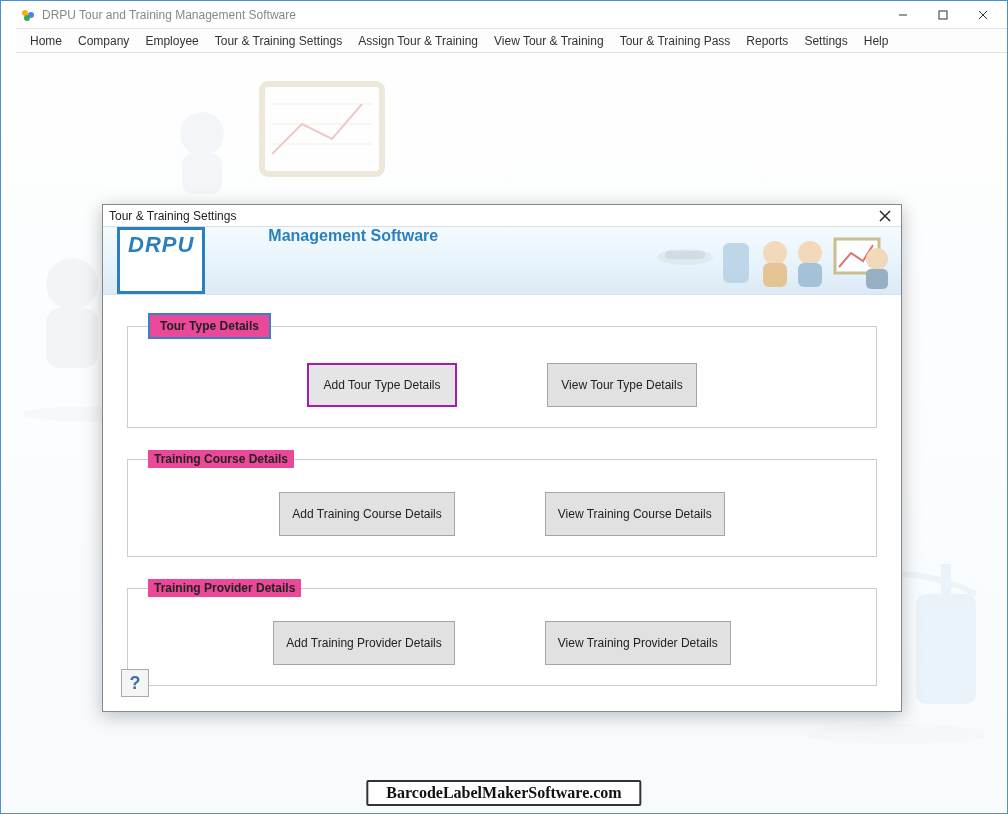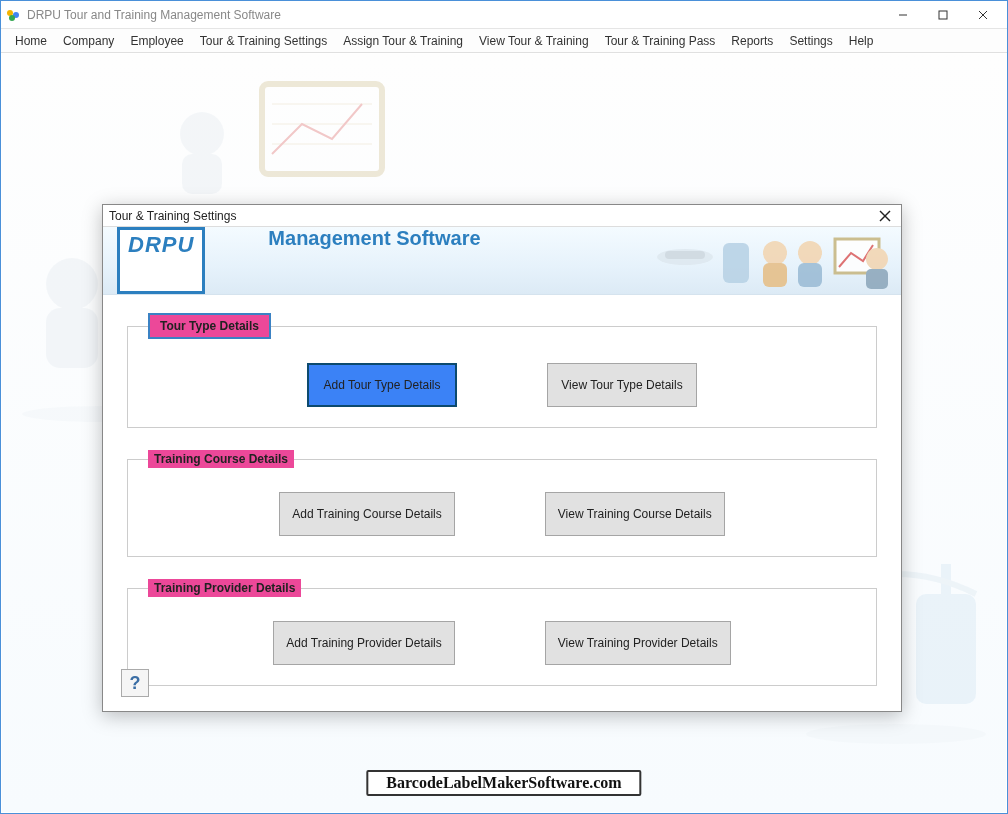--- a/index.html
+++ b/index.html
@@ -13,20 +13,21 @@
   position: relative;
 }
 
 
 .main-window {
   width: 1008px;
   height: 814px;
   border: 1px solid #4a90d9;
   background: #fff;
   position: relative;
+  padding-left: 15px;
 }
 .titlebar {
   height: 28px;
   background: #fff;
   display: flex;
   align-items: center;
   padding: 0 4px;
   border-bottom: 1px solid #e5e5e5;
 }
 .titlebar .app-icon {
@@ -129,21 +130,21 @@
   letter-spacing: 1px;
   background: #fff;
 }
 .header-title-block { line-height: 1.15; }
 .header-title-1 {
   font-size: 20px;
   color: #333;
   font-weight: 600;
 }
 .header-title-2 {
-  font-size: 20px;
+  font-size: 16px;
   color: #2C7FBF;
   font-weight: 600;
   margin-left: 28px;
 }
 .header-art {
   position: absolute; right: 6px; top: 2px; bottom: 2px;
   width: 260px;
   display: flex; align-items: center; justify-content: flex-end;
   gap: 4px;
   opacity: 0.9;
@@ -184,37 +185,37 @@
   border: 1px solid #a5a5a5;
   background: #e1e1e1;
   display: flex; align-items: center; justify-content: center;
   text-align: center;
   font-size: 12px;
   padding: 4px 12px;
   cursor: default;
   color: #222;
 }
 .win-button.selected {
-  border: 2px solid #0c4a6e;
-  background: #3b82f6;
+  border: 2px solid #a21caf;
+  background: #e5e5e5;
 }
 
 .help-icon-box {
   position: absolute;
   left: 18px; bottom: 14px;
   width: 28px; height: 28px;
   border: 1px solid #aaa;
   display: flex; align-items: center; justify-content: center;
   background: #f5f5f5;
 }
 
 
 .footer-bar {
   position: absolute;
-  bottom: 16px; left: 50%; transform: translateX(-50%);
+  bottom: 6px; left: 50%; transform: translateX(-50%);
   border: 2px solid #333;
   border-radius: 2px;
   padding: 2px 18px;
   background: #fff;
   font-family: Georgia, "Times New Roman", serif;
   font-weight: 700;
   font-size: 16px;
   color: #111;
 }
 </style>

